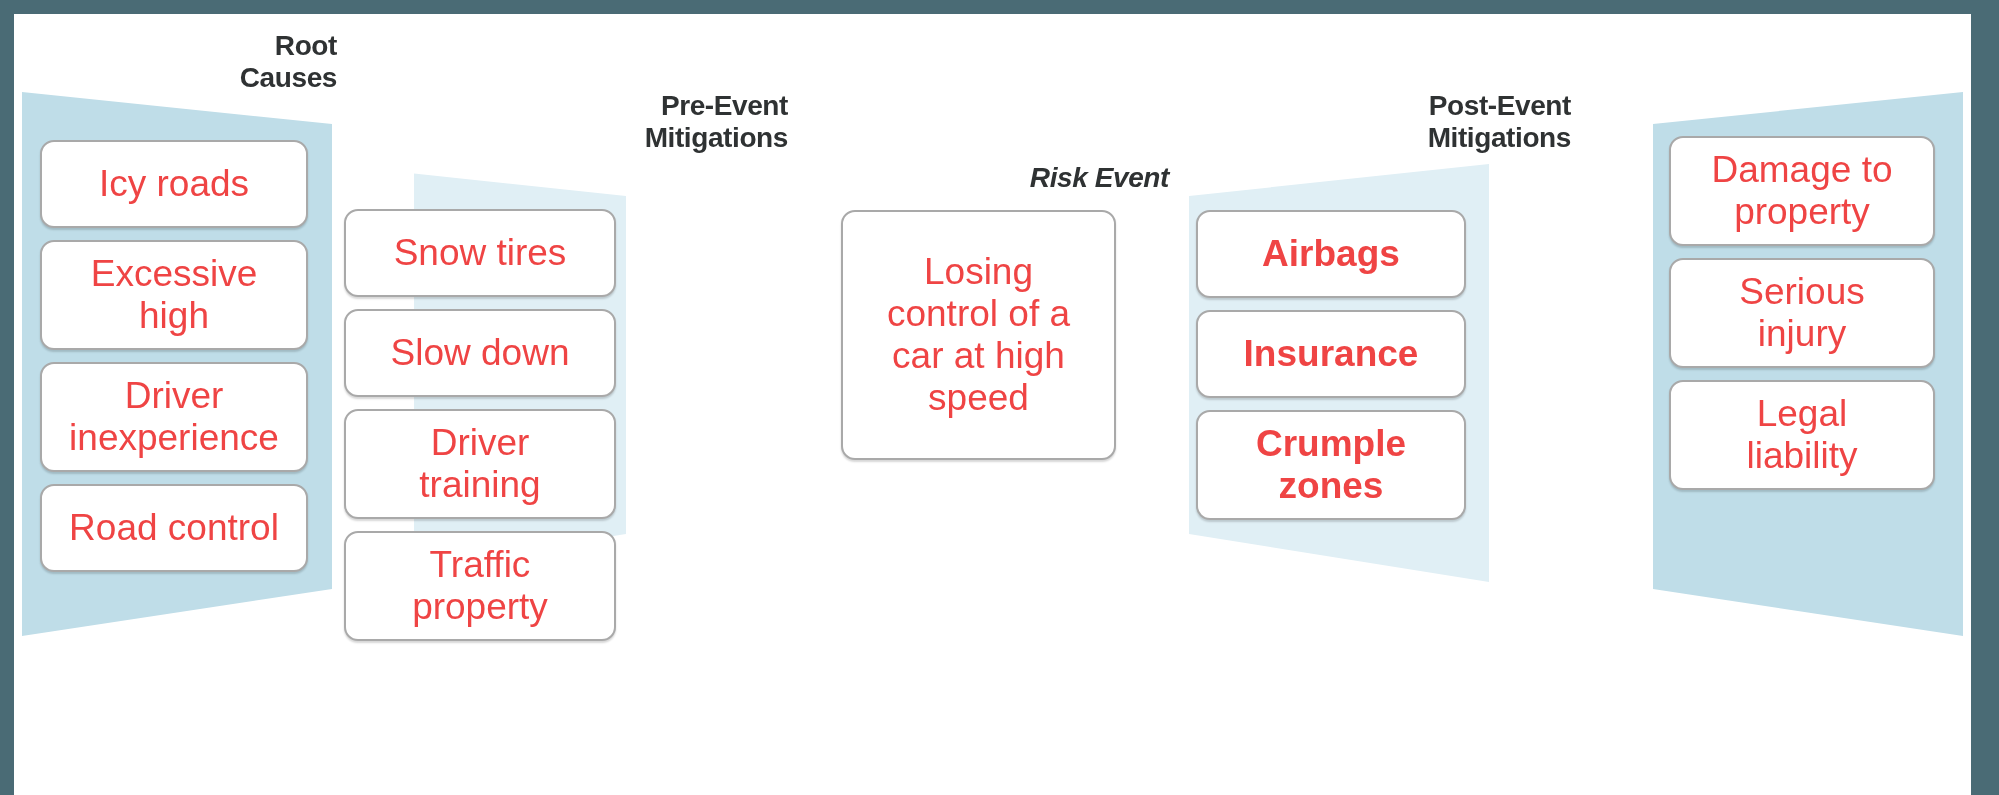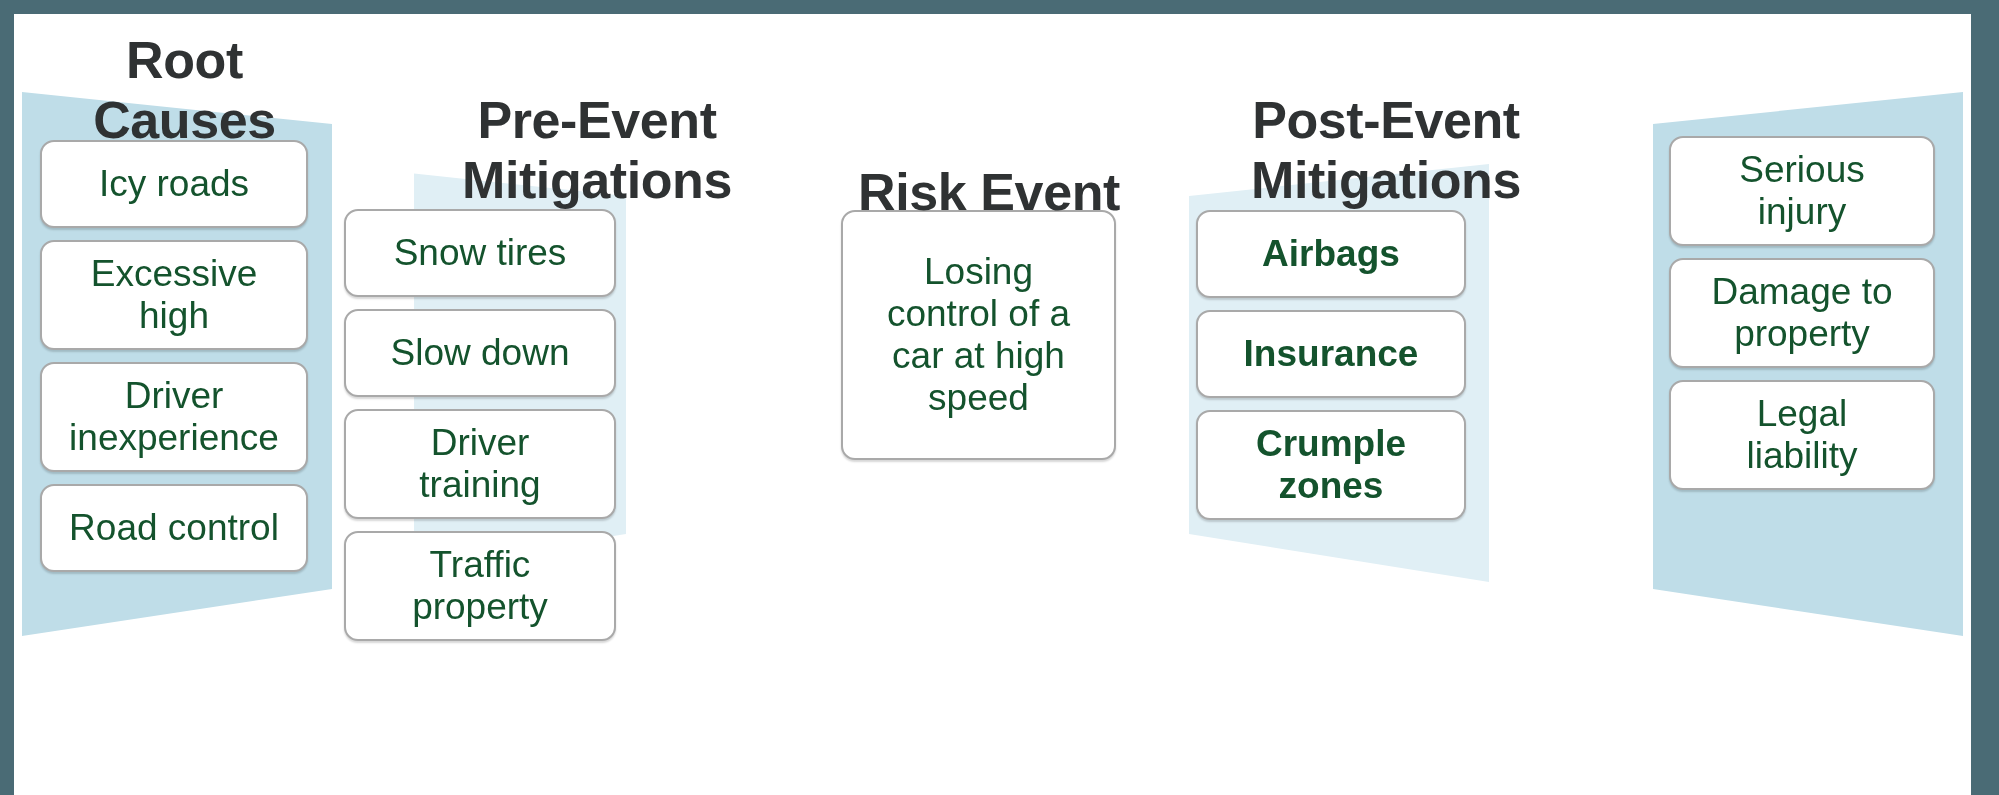--- a/index.html
+++ b/index.html
@@ -19,43 +19,43 @@
   }
   .col{ position:absolute; top:0; height:795px; }
 
   
   .trap{ position:absolute; left:0; top:0; width:100%; height:100%; }
   .trap svg{ display:block; width:100%; height:100%; }
 
   .heading{
     position:absolute;
     width:100%;
-    text-align:center;
+    text-align:right;
     font-weight:bold;
-    font-size:52px;
+    font-size:28px;
     line-height:1.16;
     letter-spacing:-0.4px;
     color:#2f3233;
     z-index:4;
     pointer-events:none;
   }
 
   .boxes{ position:absolute; width:100%; z-index:3; }
 
   .box{
     box-sizing:border-box;
     background:#ffffff;
     border:2px solid #a9a9a9;
     border-radius:14px;
     box-shadow:0 2px 2px rgba(0,0,0,0.16);
     display:flex;
     align-items:center;
     justify-content:center;
     text-align:center;
-    color:#14532d;
+    color:#ef4444;
     font-size:37px;
     line-height:1.14;
     padding:6px 8px;
     margin-bottom:12px;
   }
   .box span{ display:block; white-space:pre-line; }
 
   
   #col-root        { left:0px;    width:390px; }
   #col-pre         { left:400px;  width:372px; }
@@ -130,21 +130,21 @@
 training</span>
         </div>
       <div class="box b-h110">
           <span>Traffic
 property</span>
         </div>
     </div>
   </div>
 
   <div class="col" id="col-event">
-    <div class="heading" style="white-space:pre-line;">Risk Event</div>
+    <div class="heading" style="white-space:pre-line;font-style:italic;">Risk Event</div>
     <div class="boxes">
       <div class="box b-h250">
           <span>Losing
 control of a
 car at high
 speed</span>
         </div>
     </div>
   </div>
 
@@ -171,26 +171,26 @@
   </div>
 
   <div class="col" id="col-cons">
     <div class="trap">
       <svg viewBox="0 0 402 795" preserveAspectRatio="none">
         <polygon points="84,110 394,78 394,622 84,575" fill="#bfdde8"></polygon>
       </svg>
     </div>
     <div class="boxes">
       <div class="box b-h110">
+          <span>Damage to
+property</span>
+        </div>
+      <div class="box b-h110">
           <span>Serious
 injury</span>
-        </div>
-      <div class="box b-h110">
-          <span>Damage to
-property</span>
         </div>
       <div class="box b-h110">
           <span>Legal
 liability</span>
         </div>
     </div>
   </div>
 
 </div>
 

